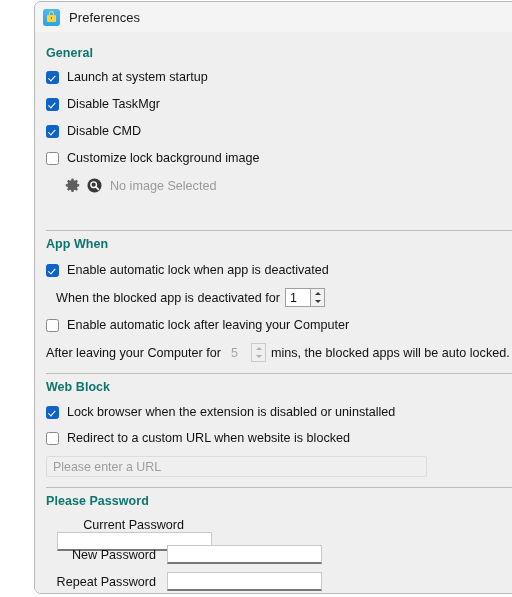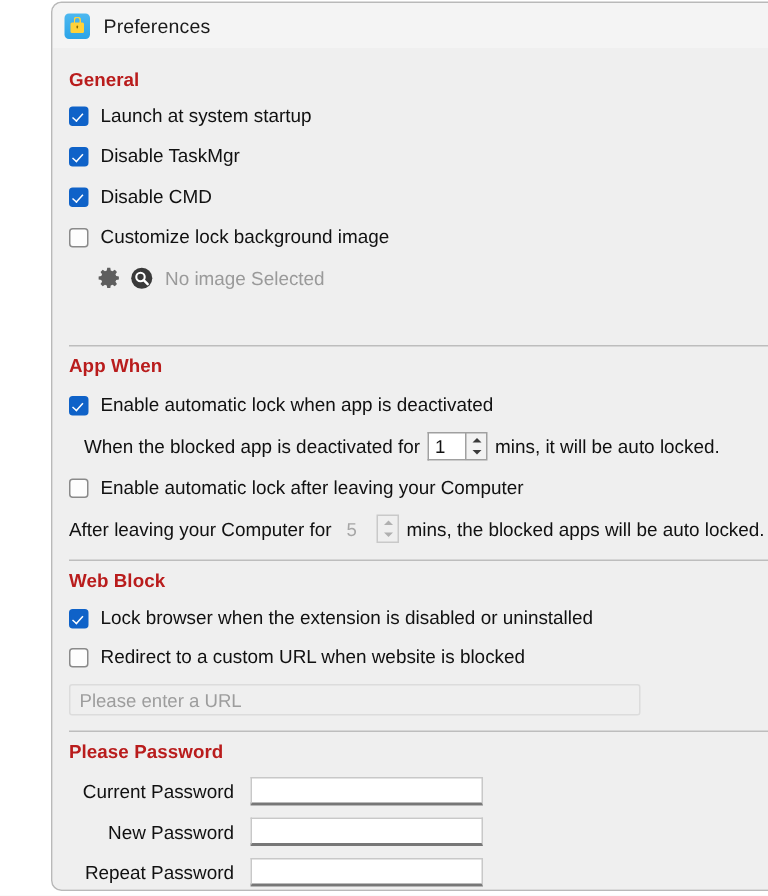--- a/index.html
+++ b/index.html
@@ -104,21 +104,21 @@
     flex: 1;
     background: #efefef;
     padding: 0 11px;
     box-sizing: border-box;
     position: relative;
   }
 
   .section-head {
     font-size: 12.5px;
     font-weight: bold;
-    color: #b91c1c;
+    color: #0f766e;
     margin: 0;
     padding: 0;
     letter-spacing: 0.05px;
   }
   .divider {
     height: 1px;
     background: #bdbdbd;
     margin: 0;
   }
 
@@ -343,21 +343,20 @@
 
     <div class="abs sentence" style="left:21px; top:256px;">
       <span>When the blocked app is deactivated for</span>
       <span class="spin">
         <span class="field">1</span>
         <span class="btns">
           <span class="up"></span>
           <span class="dn"></span>
         </span>
       </span>
-      <span>mins, it will be auto locked.</span>
     </div>
 
     <div class="abs row" style="left:11px; top:286px;">
       <span class="cb off"></span>
       <span class="cb-label">Enable automatic lock after leaving your Computer</span>
     </div>
 
     <div class="abs sentence" style="left:11px; top:311px;">
       <span>After leaving your Computer for</span>
       <span class="spin disabled">
@@ -383,21 +382,21 @@
       <span class="cb-label">Lock browser when the extension is disabled or uninstalled</span>
     </div>
 
     <div class="abs url-input" style="left:11px; top:424px; width:381px;">
       <span>Please enter a URL</span>
     </div>
 
     <div class="abs divider" style="left:11px; top:455px; width:489px;"></div>
     <div class="abs section-head" style="left:11px; top:462px;">Please Password</div>
 
-    <div class="abs pwrow" style="left:11px; top:486px;">
+    <div class="abs pwrow" style="left:11px; top:486px;flex-direction:column;">
       <span class="pwlabel" style="width:110px;">Current Password</span>
       <span class="pwfield" style="width:155px; margin-left:11px;"></span>
     </div>
 
     <div class="abs pwrow" style="left:11px; top:513px;">
       <span class="pwlabel" style="width:110px;">New Password</span>
       <span class="pwfield" style="width:155px; margin-left:11px;"></span>
     </div>
 
     <div class="abs pwrow" style="left:11px; top:540px;">

